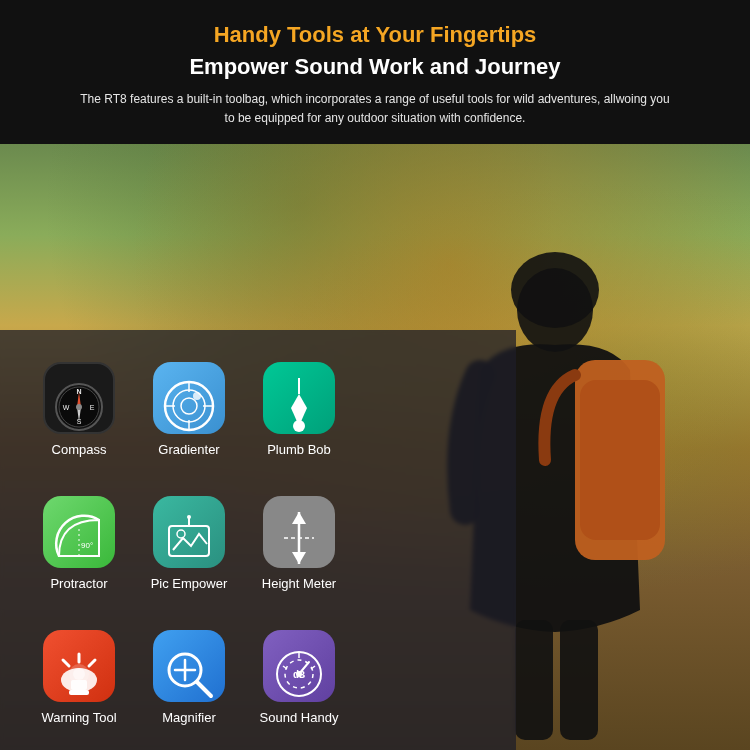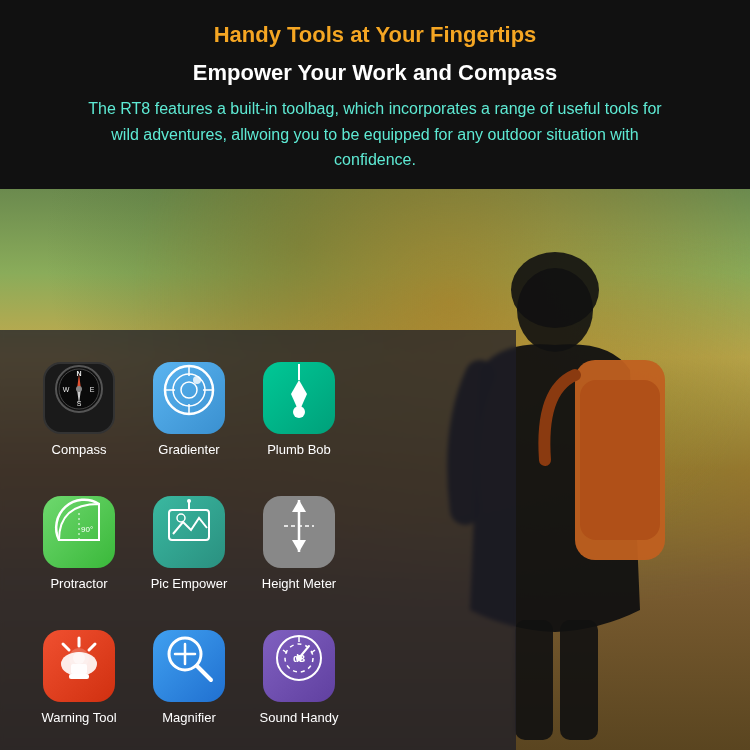--- a/index.html
+++ b/index.html
@@ -25,33 +25,33 @@
       background: #111;
       padding: 22px 40px 16px;
       text-align: center;
       flex-shrink: 0;
     }
 
     .header-title-yellow {
       color: #f5a623;
       font-size: 22px;
       font-weight: 700;
-      margin-bottom: 12px;
+      margin-bottom: 6px;
     }
 
     .header-title-white {
       color: #fff;
       font-size: 22px;
       font-weight: 700;
       margin-bottom: 10px;
     }
 
     .header-description {
-      color: #5eead4;
-      font-size: 16px;
+      color: #e5e5e5;
+      font-size: 12px;
       line-height: 1.6;
       max-width: 600px;
       margin: 0 auto;
     }
 
     
     .content-section {
       position: relative;
       flex: 1;
     }
@@ -120,21 +120,21 @@
       justify-content: flex-start;
       padding-top: 8px;
       cursor: pointer;
     }
 
     .tool-icon {
       width: 72px;
       height: 72px;
       border-radius: 18px;
       display: flex;
-      align-items: flex-start;
+      align-items: flex-end;
       justify-content: center;
       margin-bottom: 8px;
       overflow: hidden;
       flex-shrink: 0;
     }
 
     .tool-label {
       color: #fff;
       font-size: 13px;
       font-weight: 500;
@@ -193,21 +193,21 @@
       display: block;
     }
   </style>
 </head>
 <body>
 
 <div class="page-wrapper">
 
   <div class="header-section">
     <div class="header-title-yellow">Handy Tools at Your Fingertips</div>
-    <div class="header-title-white">Empower Your Work and Compass</div>
+    <div class="header-title-white">Empower Sound Work and Journey</div>
     <div class="header-description">The RT8 features a built-in toolbag, which incorporates a range of useful tools for wild adventures, allwoing you to be equipped for any outdoor situation with confidence.</div>
   </div>
 
   <div class="content-section">
 
     <div class="background-image">
       <div class="bg-trees"></div>
 
       <svg class="person-silhouette" viewBox="0 0 320 520" xmlns="http://www.w3.org/2000/svg">
 

